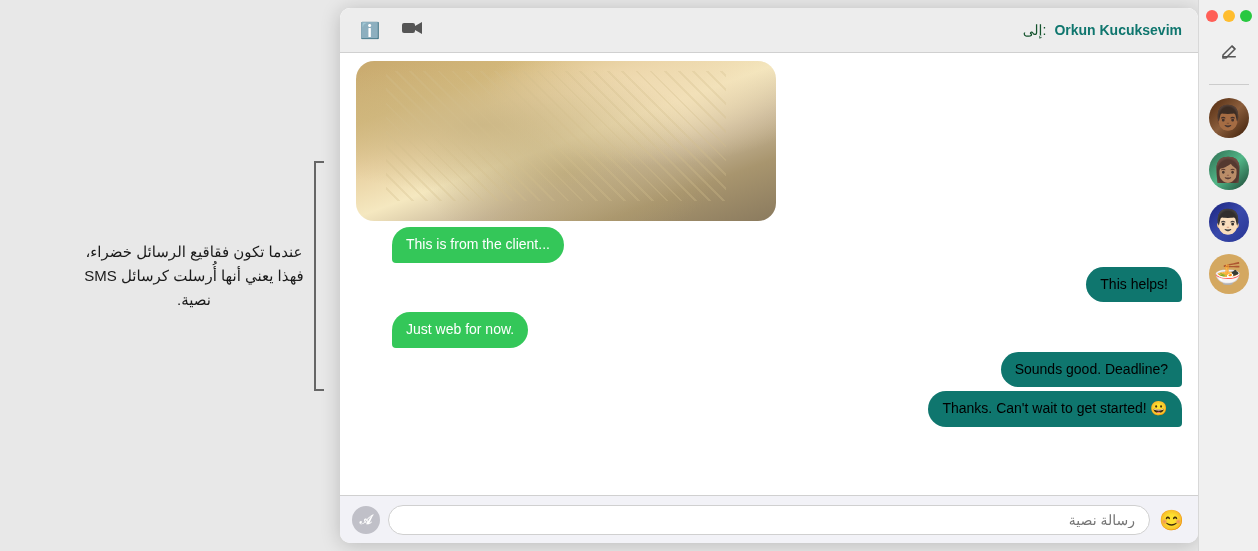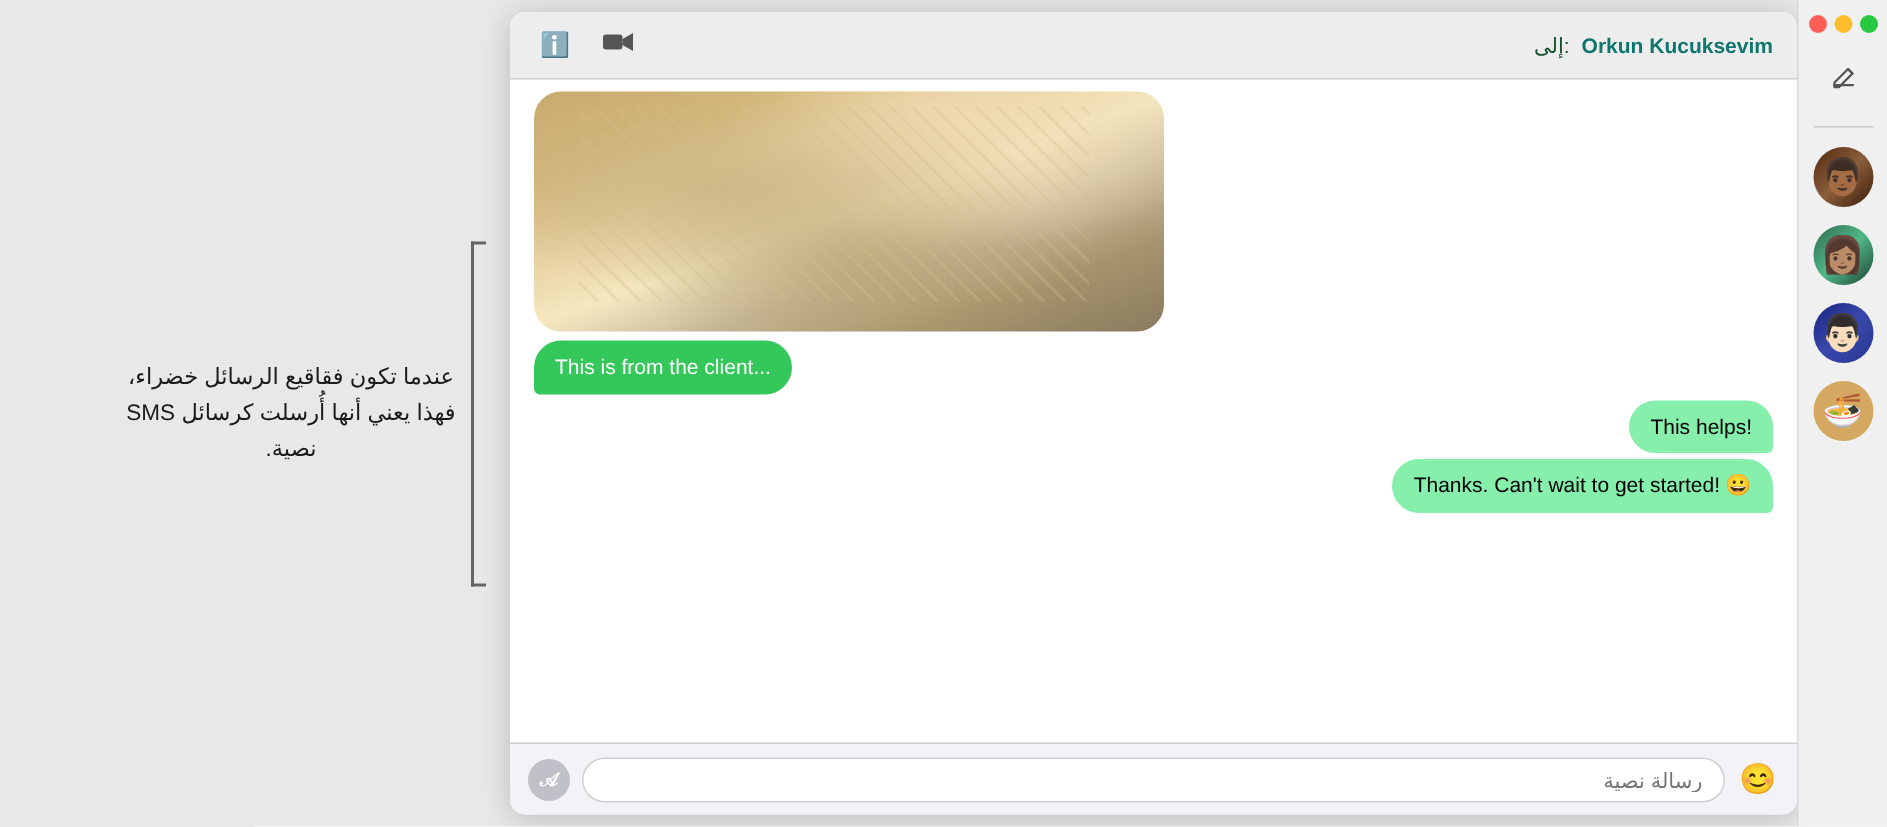--- a/index.html
+++ b/index.html
@@ -155,28 +155,29 @@
     .message-row.outgoing {
       justify-content: flex-end;
     }
     .bubble {
       max-width: 60%;
       padding: 8px 14px;
       border-radius: 18px;
       font-size: 14px;
       line-height: 1.4;
       word-wrap: break-word;
+      margin-left: 36px;
     }
     .bubble.incoming {
       background: #34c759;
       color: #fff;
       border-bottom-left-radius: 4px;
     }
     .bubble.outgoing {
-      background: #86efac;
+      background: #0f766e;
       color: #000;
       border-bottom-right-radius: 4px;
     }
 
     
     .input-bar {
       background: #f2f2f7;
       border-top: 1px solid #d0d0d0;
       padding: 8px 12px;
       display: flex;
@@ -362,21 +363,27 @@
 
     <div class="message-row incoming">
       <div class="bubble incoming">This is from the client...</div>
     </div>
 
     <div class="message-row outgoing">
       <div class="bubble outgoing">This helps!</div>
     </div>
 
 
-
+    <div style="margin-top: 10px;" class="message-row incoming">
+      <div class="bubble incoming">Just web for now.</div>
+    </div>
+
+    <div class="message-row outgoing">
+      <div class="bubble outgoing">Sounds good. Deadline?</div>
+    </div>
 
 
     <div class="message-row outgoing">
       <div class="bubble outgoing">Thanks. Can't wait to get started! 😀</div>
     </div>
   </div>
 
   <div class="input-bar">
     <button class="app-store-btn">
       <span>𝒜</span>

